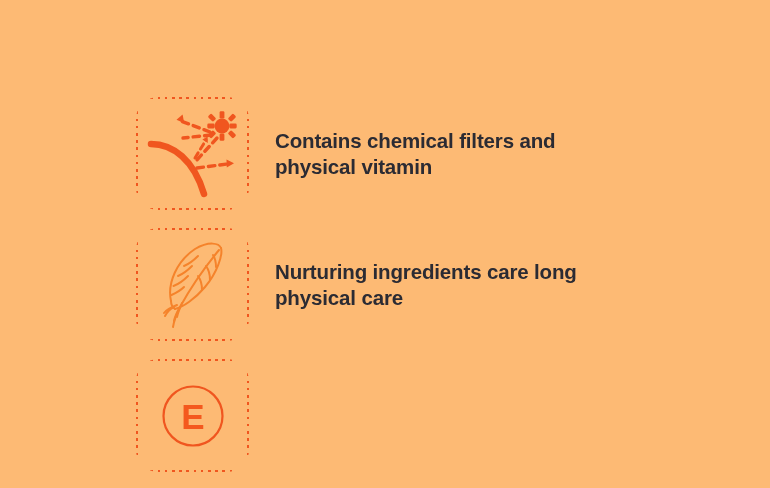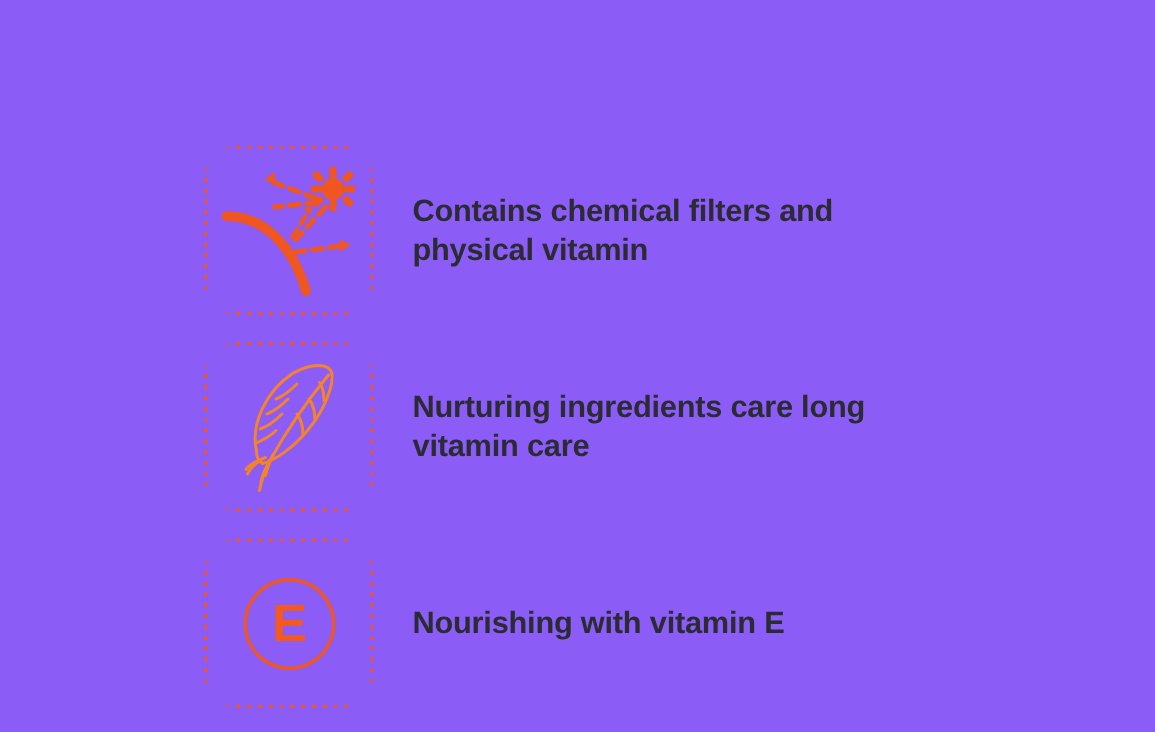--- a/index.html
+++ b/index.html
@@ -9,21 +9,21 @@
   body {
     width: 770px;
     height: 488px;
     overflow: hidden;
     font-family: "Liberation Sans", sans-serif;
   }
   #infographic {
     position: relative;
     width: 770px;
     height: 488px;
-    background: #8b5cf6;
+    background: #fdba74;
     box-sizing: border-box;
   }
   .feature-list {
     position: absolute;
     left: 136px;
     top: 97px;
     width: 600px;
     display: flex;
     flex-direction: column;
     gap: 18px;
@@ -143,30 +143,27 @@
 
             <path d="M30 66 C 25 68, 20 70, 17 74"></path>
             <path d="M33 68 C 30 73, 28 77, 27 82"></path>
             <path d="M27 68 C 23 70, 20 73, 18 77"></path>
             <path d="M35 64 C 33 69, 31 73, 30 78"></path>
           </g>
         </svg>
       </div>
       <div class="feature-text">
         <span class="line">Nurturing ingredients care long</span>
-        <span class="line">vitamin care</span>
+        <span class="line">physical care</span>
       </div>
     </div>
 
     <div class="feature-row">
       <div class="icon-box">
         <svg class="icon-art" viewBox="0 0 92 92" aria-hidden="true">
           <circle cx="46" cy="46" r="29.5" fill="none" stroke="#F0561F" stroke-width="2.2"></circle>
           <text x="46" y="46" fill="#F4591E" font-family="Liberation Sans, sans-serif" font-size="35" font-weight="bold" text-anchor="middle" dominant-baseline="central">E</text>
         </svg>
       </div>
-      <div class="feature-text">
-        <span class="line">Nourishing with vitamin E</span>
-      </div>
     </div>
 
   </div>
 </div>
 
 </body></html>

